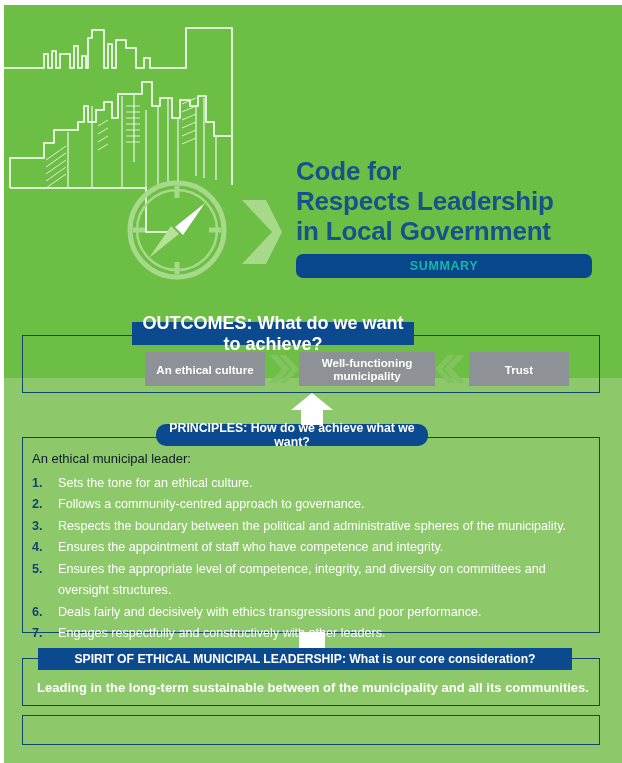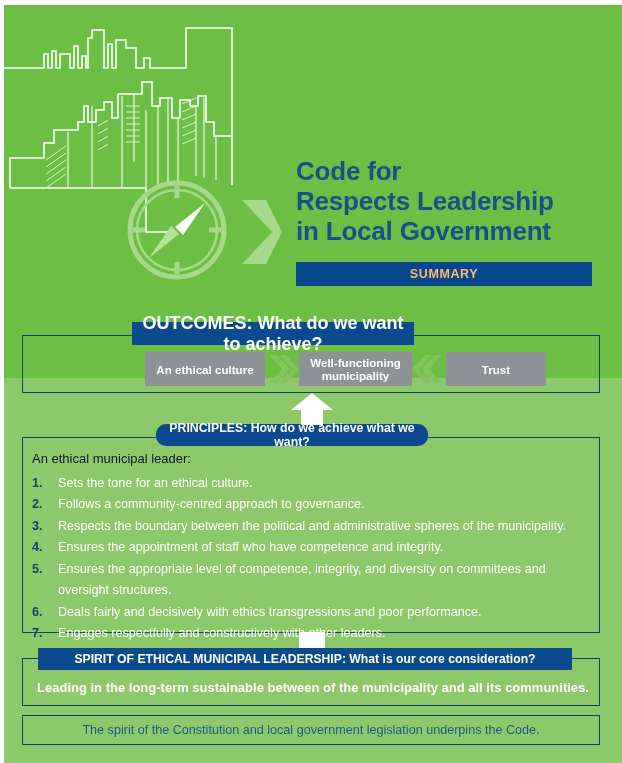--- a/index.html
+++ b/index.html
@@ -35,27 +35,27 @@
   }
   .title-text{
     color:#17528a;
     font-weight:bold;
     font-size:26px;
     line-height:30px;
     letter-spacing:-0.2px;
     margin-top:10px;
   }
   .summary-bar{
-    margin-top:16px;
+    margin-top:8px;
     width:296px;height:24px;
     background:#08478c;
-    color:#fdba74;
+    color:#14b8a6;
     font-size:12.5px;font-weight:bold;
     letter-spacing:0.6px;
-    display:flex;align-items:center;justify-content:center;
+    display:flex;align-items:center;justify-content:center;border-radius:7px;
   }
 
   
   .frame{
     position:absolute;
     border:1.6px solid #13456b;
     box-sizing:border-box;
     z-index:6;
   }
   .hdr{
@@ -75,21 +75,21 @@
     position:absolute;left:22px;top:350px;width:578px;height:38px;
     display:flex;align-items:center;z-index:14;margin-left:41px;
   }
   .obox{
     background:#8e9195;color:#ffffff;font-weight:bold;
     font-size:11.6px;line-height:13px;text-align:center;
     display:flex;align-items:center;justify-content:center;
     height:34px;box-sizing:border-box;padding:0 6px;
   }
   #obox1{margin-left:82px;width:120px;}
-  #obox2{width:113px;}
+  #obox2{width:136px;}
   #obox3{width:100px;}
   .chev{width:34px;height:34px;flex:0 0 34px;}
 
   
   .up-arrow{position:absolute;left:290px;top:393px;width:44px;height:32px;z-index:13;}
 
   
   #principles-frame{left:22px;top:437px;width:578px;height:196px;}
   #principles-hdr{left:156px;top:424px;width:272px;height:22px;font-size:12.3px;border-radius:10px;}
   .plist{
@@ -252,17 +252,16 @@
     </div>
   </div>
 
   <div class="connector"></div>
 
   <div class="frame" id="spirit-frame"></div>
   <div class="hdr" id="spirit-hdr">SPIRIT OF ETHICAL MUNICIPAL LEADERSHIP: What is our core consideration?</div>
   <div class="spirit-text">Leading in the long-term sustainable between of the municipality and all its communities.</div>
 
   <div class="frame" id="footer-frame"></div>
-  <div class="footer-text">The spirit of the Constitution and local government legislation underpins the Code.</div>
 
   <div class="edge-top"></div>
   <div class="edge-left"></div>
 </div>
 
 </body></html>

